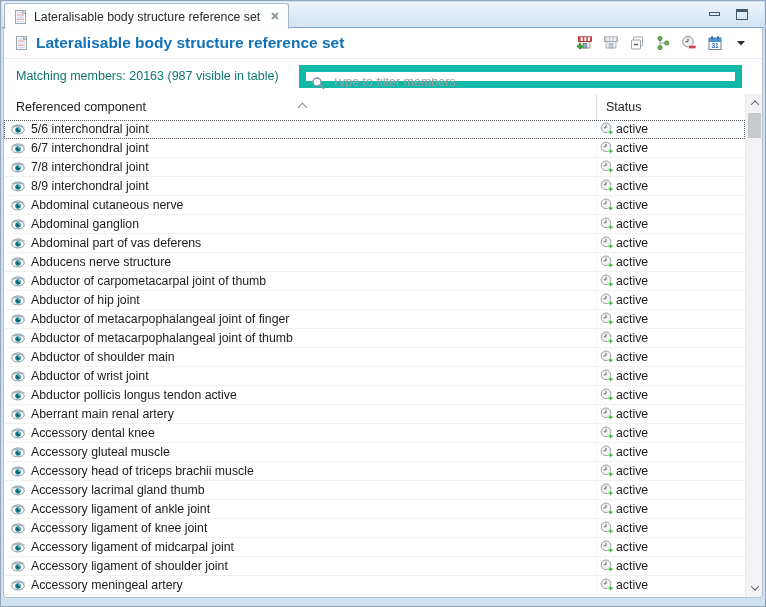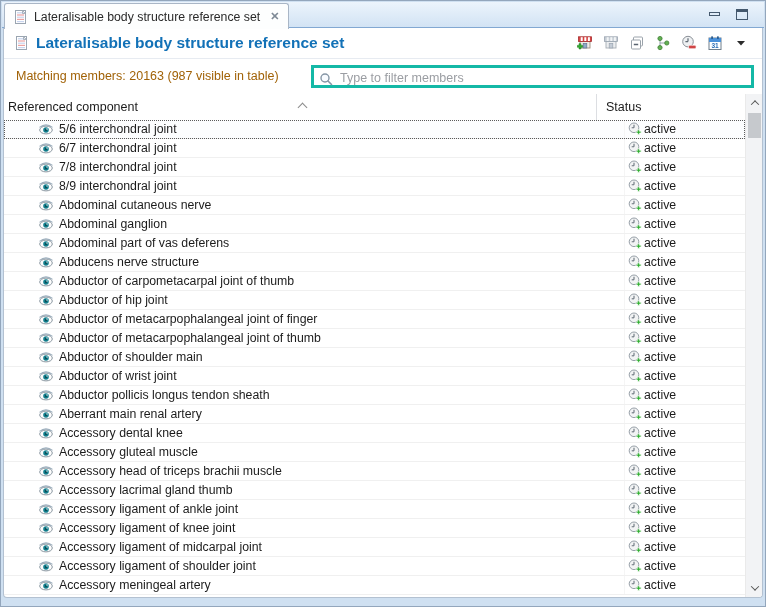--- a/index.html
+++ b/index.html
@@ -40,44 +40,44 @@
     height:31px; display:flex; align-items:center; padding-left:9px;
     border-bottom:1px solid #e7ebf1; background:#fff;
   }
   .view-title { font-size:15.5px; font-weight:bold; color:#1271b7; margin-left:7px; white-space:nowrap; }
   .toolbar { margin-left:auto; display:flex; align-items:center; gap:7px; padding-right:12px; }
   .tb-btn { width:19px; height:17px; display:flex; align-items:center; justify-content:center; cursor:default; }
   .tb-btn svg { width:16px; height:16px; }
 
   
   .summary-row { position:relative; height:35px; }
-  .summary-text { position:absolute; left:12px; top:10px; font-size:12.5px; color:#a16207; }
+  .summary-text { position:absolute; left:12px; top:10px; font-size:12.5px; color:#0f766e; }
   .filter-box {
-    position:absolute; right:8px; top:6px; width:443px; height:23px;
-    border:3px solid #14b8a6; background:#fff;
+    position:absolute; right:20px; top:6px; width:443px; height:23px;
+    border:7px solid #14b8a6; background:#fff;
   }
   .filter-box input {
     width:100%; height:100%; border:none; outline:none;
     padding:0 6px 0 26px; font-size:12.5px; color:#333;
     font-family:"Liberation Sans",sans-serif; background:transparent;
   }
   .filter-box input::placeholder { color:#9b9ea3; }
   .search-glyph { position:absolute; left:5px; top:4px; }
 
   
   .table-header { position:relative; height:26px; font-size:12.5px; color:#1b1b1b; display:flex; margin-right:17px; }
-  .th-component { width:593px; padding:6px 0 0 4px; border-right:1px solid #dcdee2; }
+  .th-component { width:593px; padding:6px 0 0 12px; border-right:1px solid #dcdee2; }
   .th-status { flex:1; padding:6px 0 0 9px; }
   .sort-chevron {
     position:absolute; left:295px; top:10px; width:7px; height:7px;
     border-top:1.5px solid #8b8b8b; border-left:1.5px solid #8b8b8b;
     transform:rotate(45deg);
   }
   .rows { margin-right:17px; }
-  .row { display:flex; height:19px; border-bottom:1px solid #f0f0f0; background:#fff;padding-left:28px; }
+  .row { display:flex; height:19px; border-bottom:1px solid #f0f0f0; background:#fff; }
   .row.selected { outline:1px dotted #5a5a5a; outline-offset:-1px; background:#fcfdfe; }
   .cell-name { width:593px; display:flex; align-items:center; gap:5px; padding-left:6px; border-right:1px solid #f5f5f5; overflow:hidden; }
   .cell-status { flex:1; display:flex; align-items:center; gap:2px; padding-left:3px; }
   .row-label, .status-label { font-size:12.3px; color:#1c1c1c; white-space:nowrap; }
   .eye-icon svg { width:16px; height:12px; display:block; }
   .status-icon svg { width:14px; height:14px; display:block; }
 
   
   .scrollbar {
     position:absolute; top:66px; right:0; bottom:0; width:17px;
@@ -511,21 +511,21 @@
     </div>
   </div>
 
   <div class="row">
     <div class="cell-name">
       <span class="eye-icon">
         <svg>
                 <use href="#sym-eye" xlink:href="#sym-eye"></use>
               </svg>
       </span>
-      <span class="row-label">Abductor pollicis longus tendon sheath</span>
+      <span class="row-label">Abductor pollicis longus tendon active</span>
     </div>
     <div class="cell-status">
       <span class="status-icon">
         <svg>
                 <use href="#sym-status-active" xlink:href="#sym-status-active"></use>
               </svg>
       </span>
       <span class="status-label">active</span>
     </div>
   </div>

